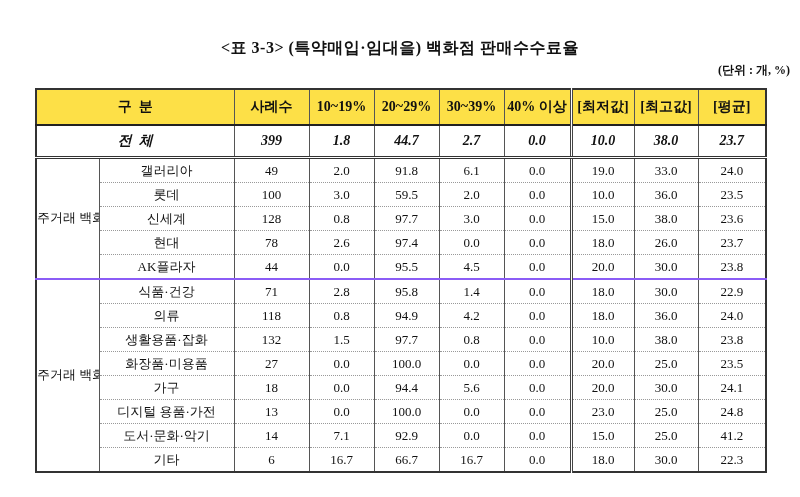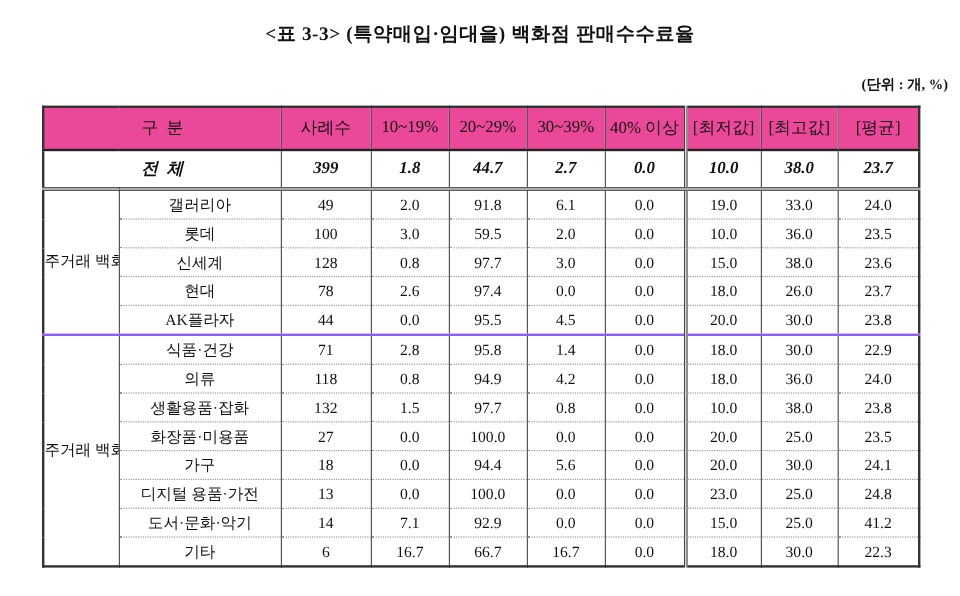--- a/index.html
+++ b/index.html
@@ -2,38 +2,38 @@
 <html><head>
 <meta charset="utf-8">
 <style>
   html,body { margin:0; padding:0; background:#fff; }
   .page {
     position:relative; width:800px; height:497px; background:#ffffff;
     font-family:"Liberation Serif","DejaVu Serif",serif; color:#111;
     overflow:hidden;
   }
   .title {
-    text-align:center; padding-top:18px; font-size:16px; font-weight:bold;
+    text-align:center; padding-top:38px; font-size:16px; font-weight:bold;
     letter-spacing:0.5px; white-space:pre;
   }
   .unit {
     position:absolute; top:62px; right:10px; font-size:12px; font-weight:bold;
     white-space:pre;
   }
   table.main {
     position:absolute; left:35px; top:88px; width:730px;
     border-collapse:collapse; table-layout:fixed;
     border:2px solid #333;
   }
   table.main td, table.main th {
     border-left:1px solid #555; text-align:center; vertical-align:middle;
     padding:0; overflow:hidden;
   }
   tr.header-row th {
-    background:#ec4899; height:34px; font-size:14px; font-weight:normal;
+    background:#fde047; height:34px; font-size:14px; font-weight:bold;
     border-bottom:2px solid #222; white-space:pre;
   }
   tr.total-row td {
     height:30px; font-size:14px; font-weight:bold;
     border-bottom:3px double #333; white-space:pre;font-style:italic;
   }
   tr.drow td { height:23px; font-size:13px; white-space:nowrap; }
   tr.dotted td { border-top:1px dotted #999; }
   tr.gstart td { border-top:2px solid #8b5cf6; }
   td.gcell {

